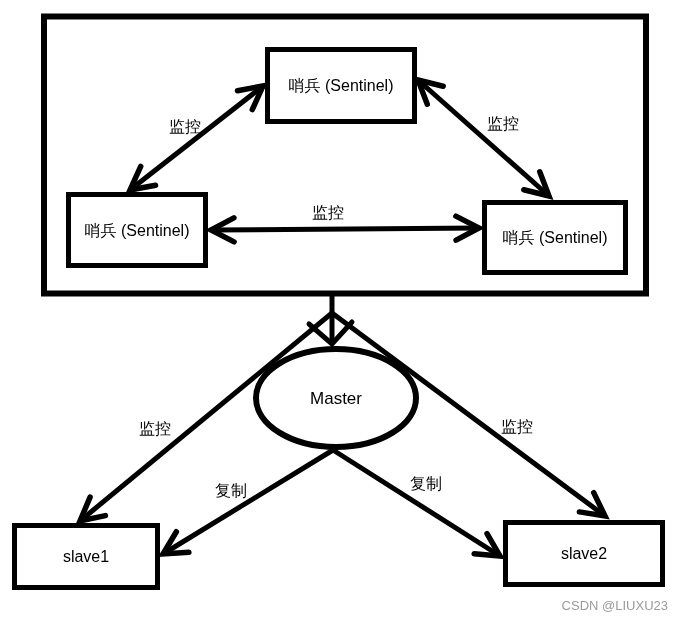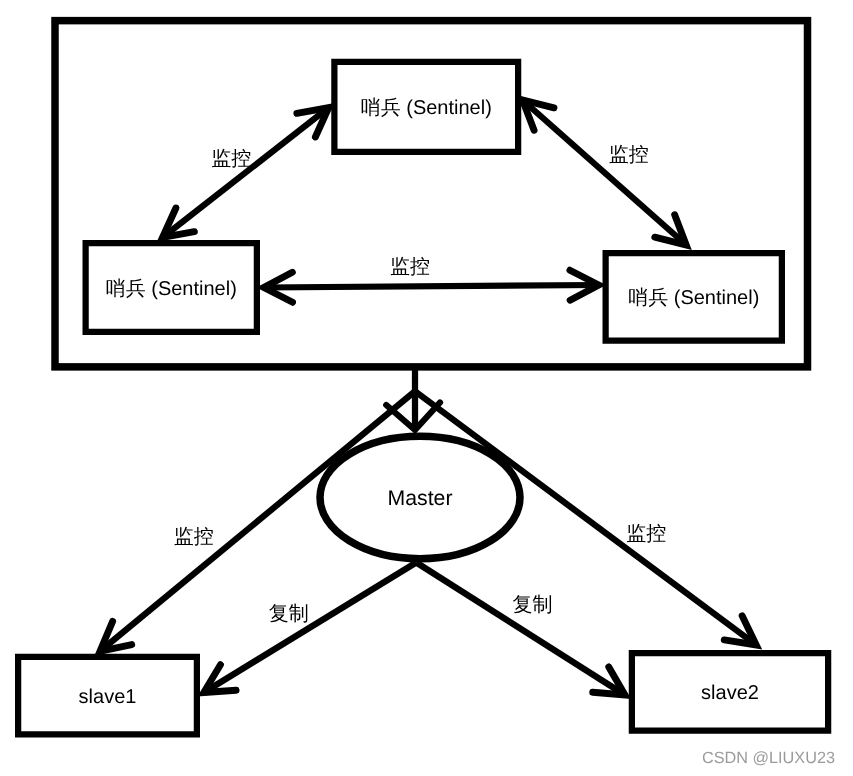--- a/index.html
+++ b/index.html
@@ -4,21 +4,21 @@
 <style>
   html, body {
     margin: 0;
     padding: 0;
     background: #ffffff;
   }
   .stage {
     position: relative;
     width: 683px;
     height: 621px;
-    background: #be185d;
+    background: #8b5cf6;
     overflow: hidden;
     font-family: "Liberation Sans", "DejaVu Sans", sans-serif;
   }
   svg { display: block; }
   .node-label {
     font-family: "Liberation Sans", "DejaVu Sans", sans-serif;
     font-size: 16px;
     fill: #000000;
   }
   .master-label { font-size: 17px; }

